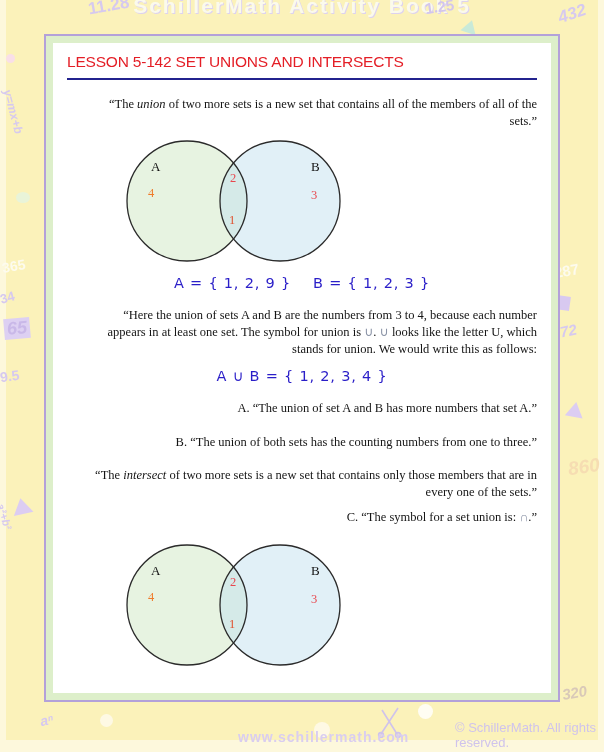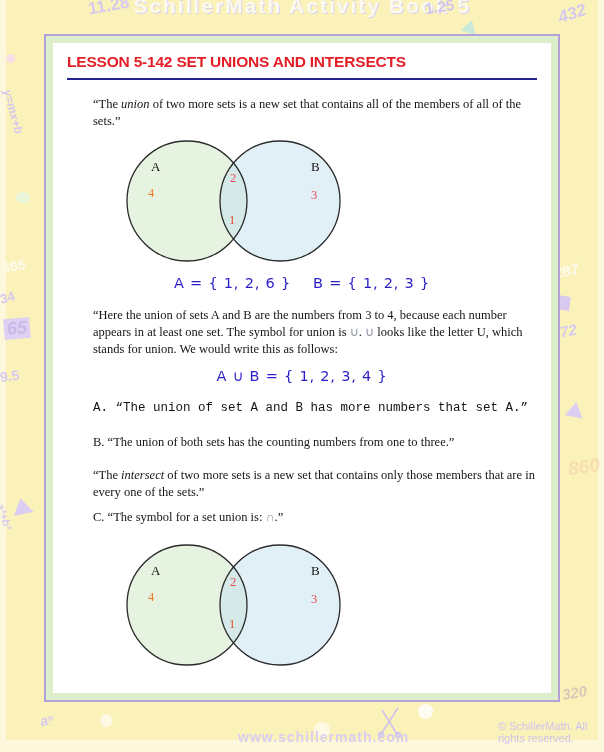--- a/index.html
+++ b/index.html
@@ -22,47 +22,47 @@
   }
 
   
   .card {
     position:absolute; z-index:2; left:44px; top:34px; width:516px; height:668px;
     border:2px solid #b3a1d9; background:#ddefca; padding:7px;
   }
   .paper { background:#ffffff; width:100%; height:100%; padding:6px 14px 0 14px; }
 
   .lesson-title {
-    font-family:"Liberation Sans",sans-serif; font-weight:bold; font-size:15.5px;
+    font-family:"Liberation Sans",sans-serif; font-weight:normal; font-size:15.5px;
     letter-spacing:-0.2px; color:#e41e26; margin:4px 0 7px 0;
   }
   .title-rule { border:none; border-top:2px solid #23238e; margin:0 0 16px 0; }
 
-  p.body { font-size:12.5px; line-height:1.38; color:#141414; margin:0 0 14px 26px; }
+  p.body { font-size:12.5px; line-height:1.38; color:#141414; margin:0 0 14px 26px;text-align:right; }
   p.tight { margin-bottom:8px; }
   .em { font-style:italic; }
   .sym { color:#8a93a6; }
 
   .venn { display:block; margin:0 0 2px 58px; }
 
   .equation {
     text-align:center; color:#2a1ec8;
     font-family:"DejaVu Sans","Liberation Sans",sans-serif;
     font-size:14.5px; letter-spacing:0.8px; margin:10px 0 16px 0;
   }
   .equation .gap { display:inline-block; width:22px; }
 
   .footer-url {
     position:absolute; z-index:1; left:238px; top:729px;
     font-family:"Liberation Sans",sans-serif; font-weight:bold; font-size:14px;
     color:#d9cdf0; letter-spacing:1px;
   }
   .footer-copy {
     position:absolute; z-index:1; left:455px; top:720px;
-    font-family:"Liberation Sans",sans-serif; font-size:11px; color:#cfc3ec;margin-left:43px;
+    font-family:"Liberation Sans",sans-serif; font-size:13px; color:#cfc3ec;
   }
 </style>
 </head>
 <body>
 
 <div class="bg-yellow"></div>
 
 <div class="book-title">SchillerMath Activity Book 5</div>
 <span class="deco" style="left:88px;top:-4px;font-size:17px;transform:rotate(-10deg);">11.28</span>
 <span class="deco" style="left:425px;top:-2px;font-size:15px;transform:rotate(-8deg);color:#d2c5ec;">1.25</span>
@@ -111,29 +111,29 @@
       <circle cx="62" cy="62" r="60" fill="none" stroke="#2a2a2a" stroke-width="1.3"></circle>
       <circle cx="155" cy="62" r="60" fill="none" stroke="#2a2a2a" stroke-width="1.3"></circle>
       <text x="26" y="32" font-family="Liberation Serif, serif" font-size="13" fill="#111">A</text>
       <text x="186" y="32" font-family="Liberation Serif, serif" font-size="13" fill="#111">B</text>
       <text x="23" y="58" font-family="Liberation Serif, serif" font-size="12.5" fill="#ef7b2a">4</text>
       <text x="186" y="60" font-family="Liberation Serif, serif" font-size="12.5" fill="#e8474e">3</text>
       <text x="105" y="43" font-family="Liberation Serif, serif" font-size="12.5" fill="#e8474e">2</text>
       <text x="104" y="85" font-family="Liberation Serif, serif" font-size="12.5" fill="#e0512e">1</text>
     </svg>
 
-    <div class="equation"><span>A = { 1, 2, 6 }</span><span class="gap"></span><span>B = { 1, 2, 3 }</span></div>
+    <div class="equation"><span>A = { 1, 2, 9 }</span><span class="gap"></span><span>B = { 1, 2, 3 }</span></div>
 
     <p class="body" style="margin-bottom:10px;"><span>“Here the union of sets A and B are the numbers from 3 to 4, because each number appears in at least one set. The symbol for union is </span><span class="sym">∪</span><span>.  </span><span class="sym">∪</span><span> looks like the letter U, which stands for union. We would write this as follows:</span></p>
 
     <div class="equation">A ∪ B = { 1, 2, 3, 4 }</div>
 
 
 
-    <p class="body" style="margin-bottom:16px;font-family:Liberation Mono, monospace;">A. “The union of set A and B has more numbers that set A.”</p>
+    <p class="body" style="margin-bottom:16px;">A. “The union of set A and B has more numbers that set A.”</p>
     <p class="body" style="margin-bottom:16px;">B. “The union of both sets has the counting numbers from one to three.”</p>
     <p class="body tight"><span>“The </span><span class="em">intersect</span><span> of two more sets is a new set that contains only those members that are in every one of the sets.”</span></p>
 
     <p class="body" style="margin-bottom:16px;"><span>C. “The symbol for a set union is: </span><span class="sym">∩</span><span>.”</span></p>
 
     <svg class="venn" width="220" height="126" viewBox="0 0 220 126">
       <circle cx="62" cy="62" r="60" fill="#cfe8c4" fill-opacity="0.5"></circle>
       <circle cx="155" cy="62" r="60" fill="#c3e2ef" fill-opacity="0.5"></circle>
       <circle cx="62" cy="62" r="60" fill="none" stroke="#2a2a2a" stroke-width="1.3"></circle>
       <circle cx="155" cy="62" r="60" fill="none" stroke="#2a2a2a" stroke-width="1.3"></circle>

